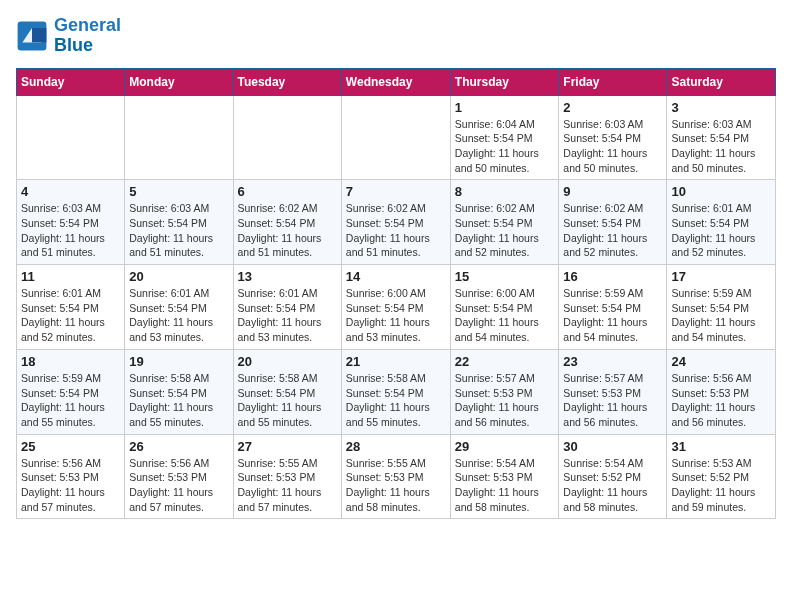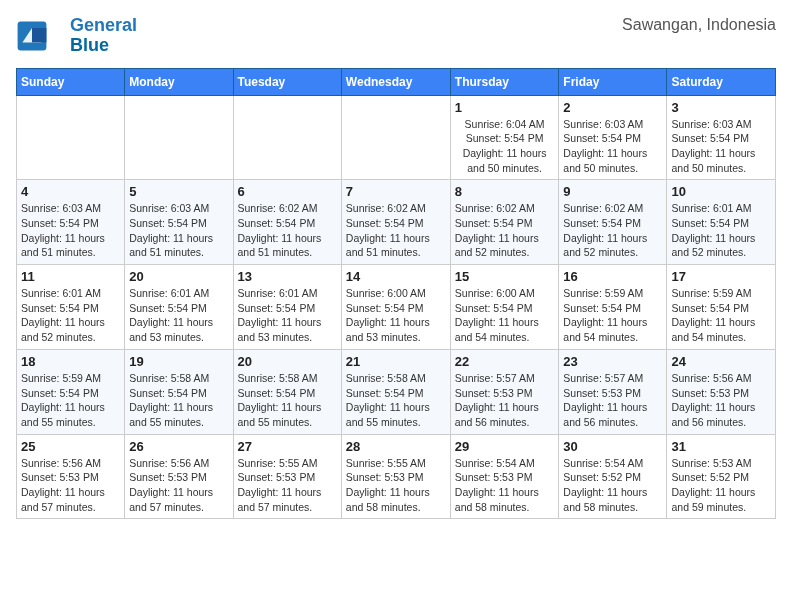--- a/index.html
+++ b/index.html
@@ -12,21 +12,21 @@
     }
     .header {
       display: flex;
       justify-content: space-between;
       align-items: flex-start;
       margin-bottom: 12px;
     }
     .logo {
       display: flex;
       align-items: center;
-      gap: 22px;
+      gap: 6px;
     }
     .logo-text {
       font-size: 18px;
       font-weight: bold;
       color: #1a3a5c;
       line-height: 1.1;
     }
     .logo-text span {
       color: #2277bb;
     }
@@ -45,21 +45,21 @@
     .location {
       font-size: 16px;
       color: #555;
     }
     table {
       width: 100%;
       border-collapse: collapse;
       font-size: 11px;
     }
     thead th {
-      background: #3b82f6;
+      background: #be185d;
       color: #fff;
       padding: 6px 4px;
       text-align: left;
       font-weight: bold;
       font-size: 12px;
       border: 1px solid #1a5f99;
     }
     tbody td {
       border: 1px solid #ccc;
       vertical-align: top;
@@ -95,21 +95,20 @@
       <rect x="2" y="2" width="36" height="36" rx="4" fill="#2277bb"></rect>
       <polygon points="8,28 20,10 32,28" fill="white" opacity="0.9"></polygon>
       <polygon points="20,10 38,10 38,28 20,28" fill="#1a5599"></polygon>
     </svg>
     <div class="logo-text">
       <div><span>General</span></div>
       <div><span style="color:#0369a1">Blue</span></div>
     </div>
   </div>
   <div class="title-block">
-    <div class="location">Sawangan, Indonesia</div>
   </div>
 </div>
 
 <table>
   <thead>
     <tr>
       <th>Sunday</th>
       <th>Monday</th>
       <th>Tuesday</th>
       <th>Wednesday</th>
@@ -119,21 +118,21 @@
     </tr>
   </thead>
   <tbody id="calendar-body">
   <tr>
         <td class="empty-cell"></td>
         <td class="empty-cell"></td>
         <td class="empty-cell"></td>
         <td class="empty-cell"></td>
         <td>
           <div class="day-number">1</div>
-          <div class="day-info" style="white-space: pre-line; text-align: center;">Sunrise: 6:04 AM
+          <div class="day-info" style="white-space: pre-line;">Sunrise: 6:04 AM
 Sunset: 5:54 PM
 Daylight: 11 hours
 and 50 minutes.</div>
         </td>
         <td>
           <div class="day-number">2</div>
           <div class="day-info" style="white-space: pre-line;">Sunrise: 6:03 AM
 Sunset: 5:54 PM
 Daylight: 11 hours
 and 50 minutes.</div>

